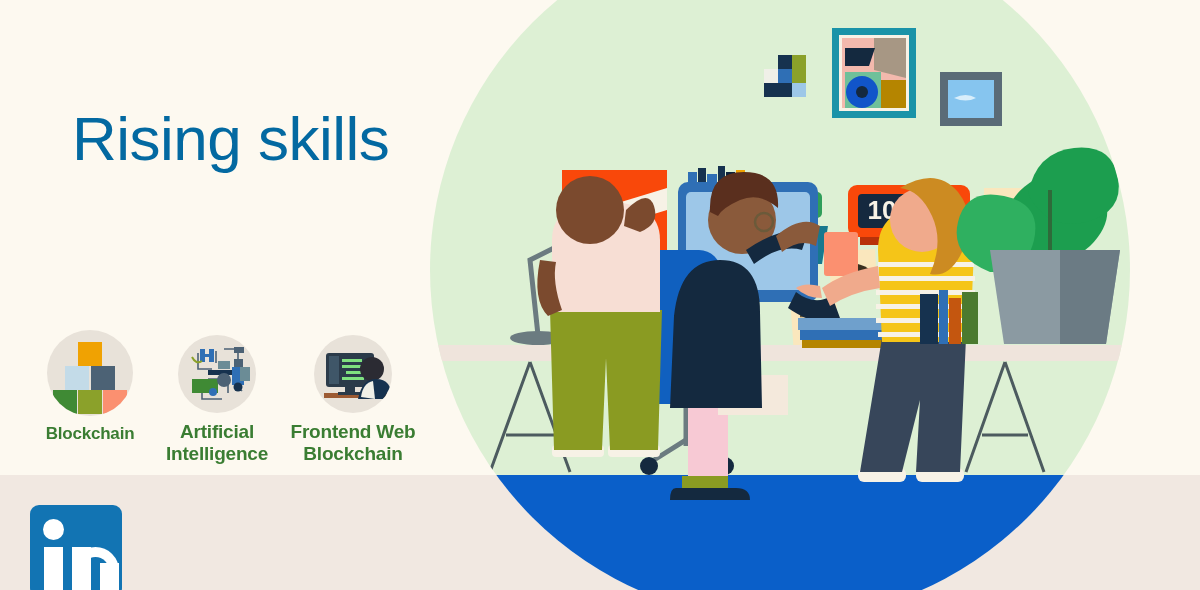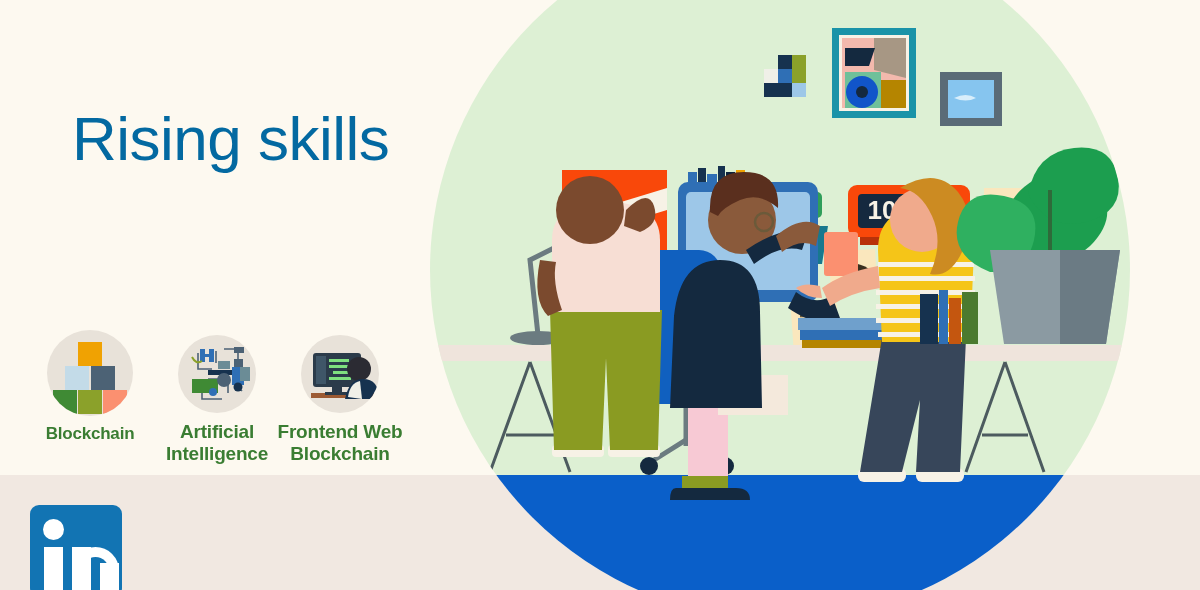--- a/index.html
+++ b/index.html
@@ -39,21 +39,21 @@
   .skill .bubble{
     width:86px;height:86px;border-radius:50%;background:#e8e2d9;
     margin:0 auto;position:relative;overflow:hidden;
   }
   .skill .cap{
     margin-top:8px;color:#3a7d32;font-size:19px;line-height:1.15;font-weight:700;
     letter-spacing:-0.2px;
   }
   #skill-0{left:3px;top:0;}
   #skill-1{left:130px;top:5px;}
-  #skill-2{left:253px;top:5px;}
+  #skill-2{left:266px;top:5px;}
   #skill-0 .cap{font-size:17px;}
   #skill-1 .bubble,#skill-2 .bubble{width:78px;height:78px;}
 
   
   .bc{position:absolute;}
   .bc.b1{left:31px;top:12px;width:24px;height:24px;background:#f0a202;}
   .bc.b2{left:18px;top:36px;width:24px;height:24px;background:#c3dbe8;}
   .bc.b3{left:44px;top:36px;width:24px;height:24px;background:#4c6275;}
   .bc.b4{left:6px;top:60px;width:24px;height:24px;background:#3f8a34;}
   .bc.b5{left:31px;top:60px;width:24px;height:24px;background:#8ba12a;}

